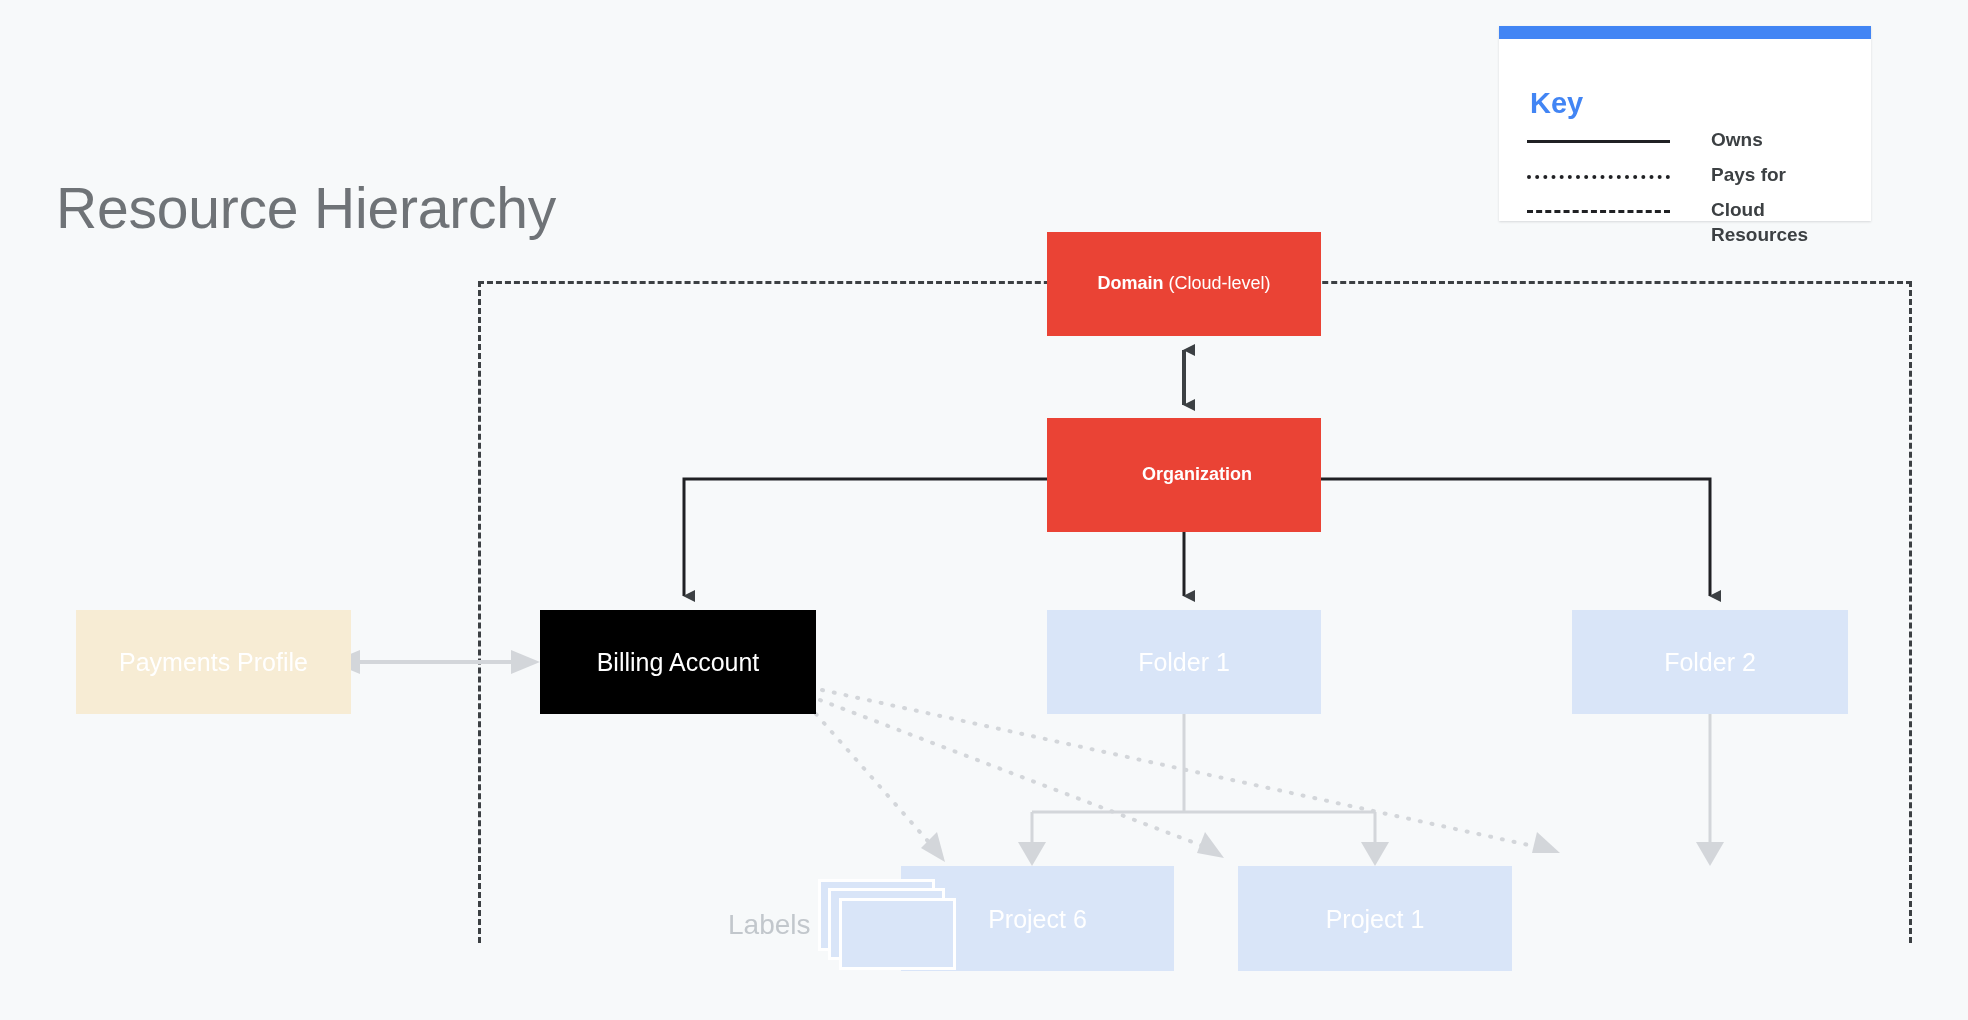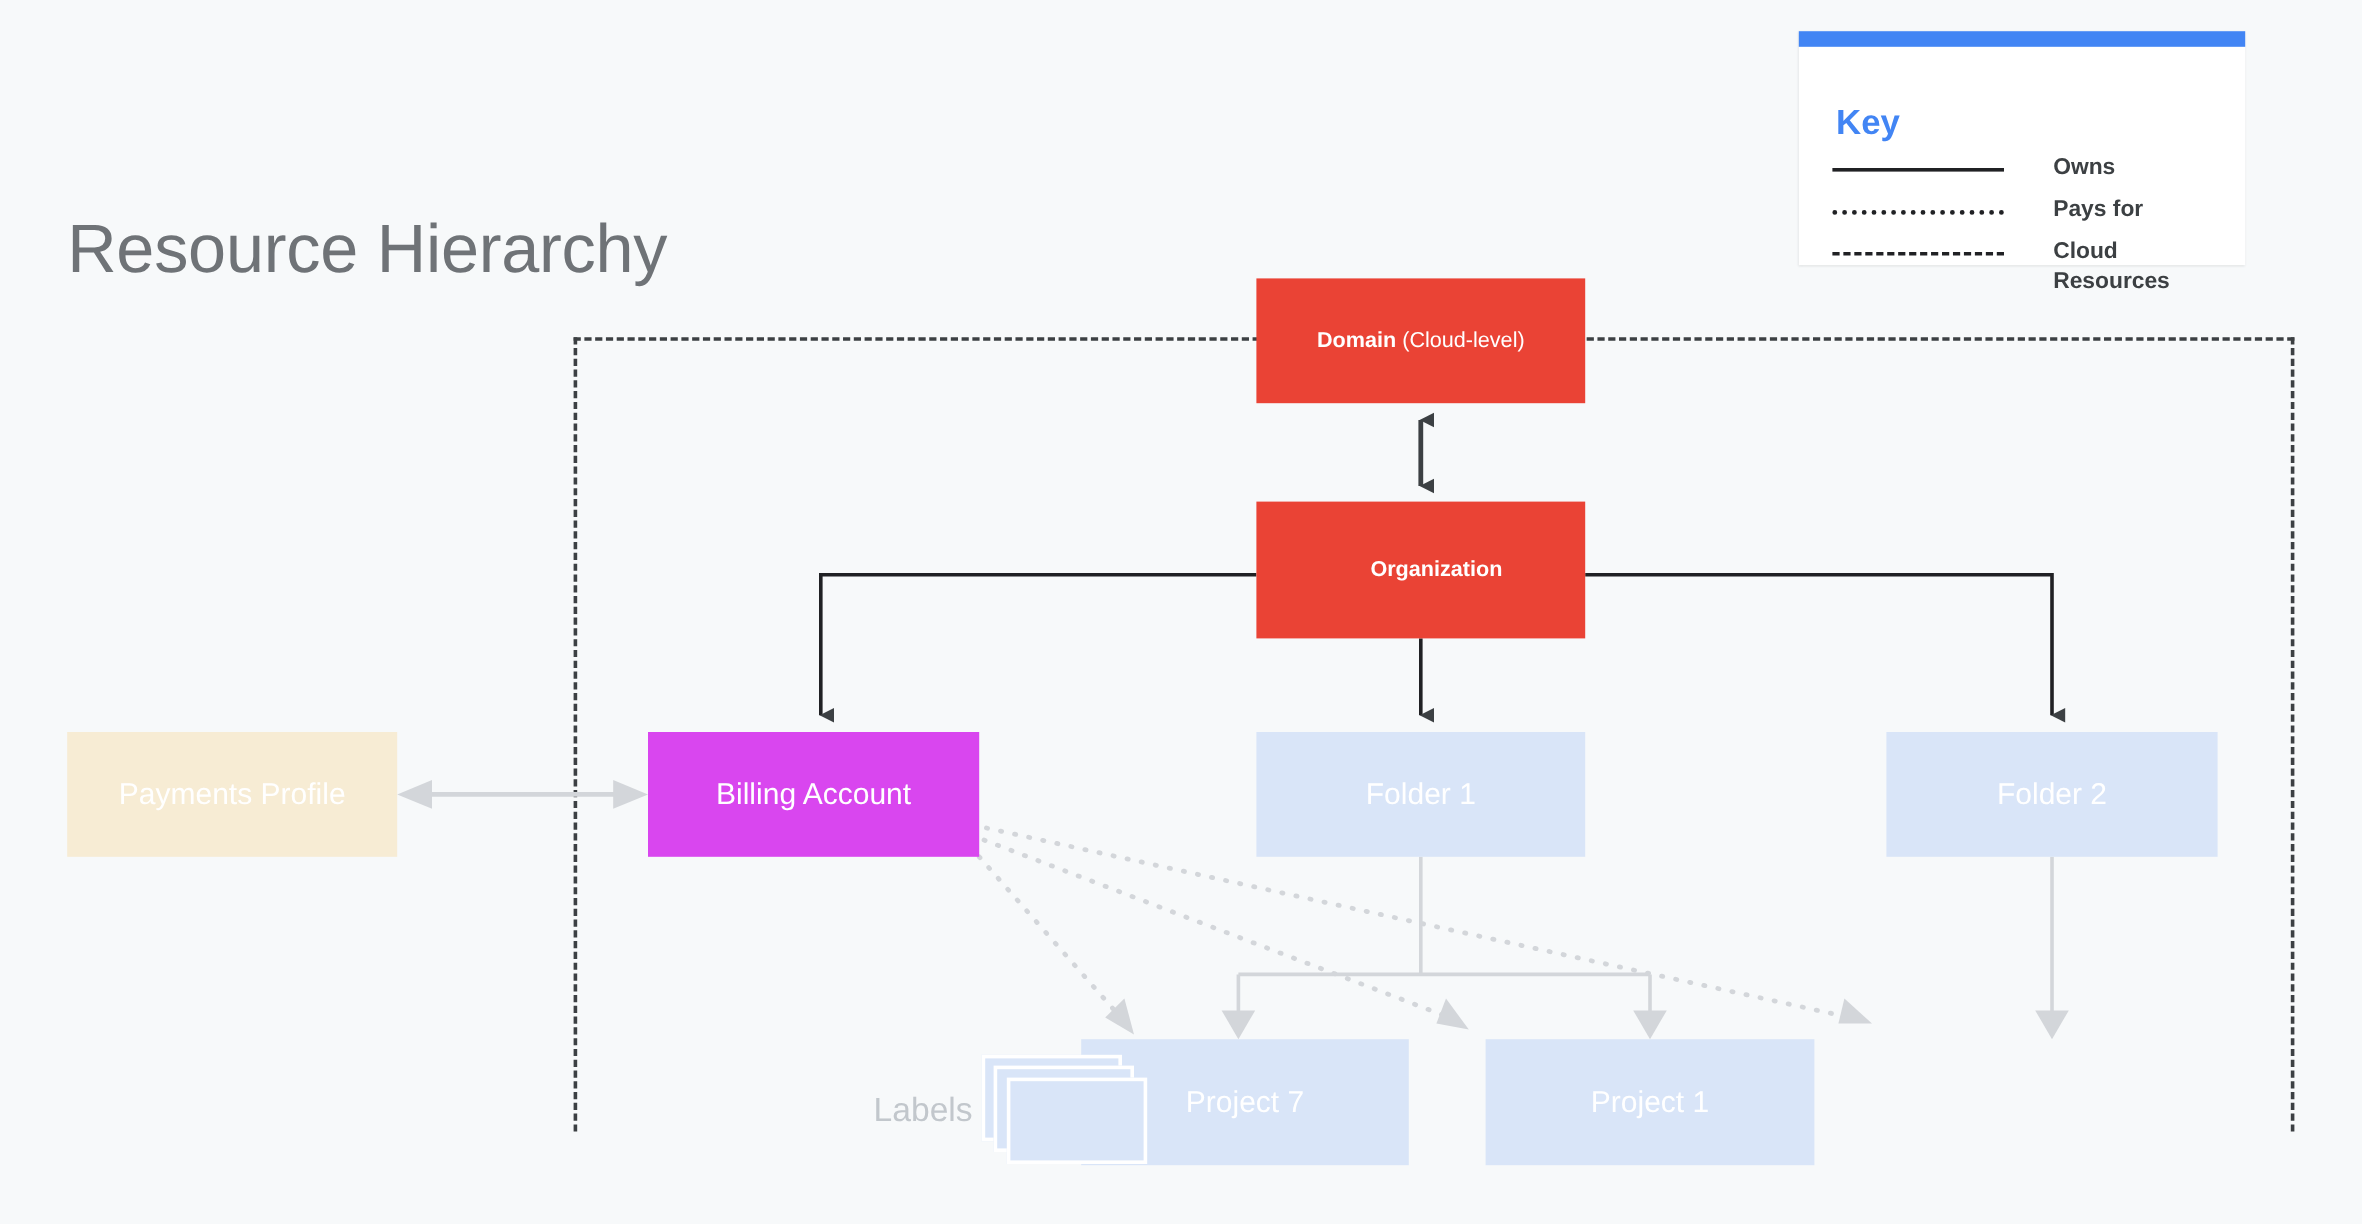--- a/index.html
+++ b/index.html
@@ -126,22 +126,22 @@
     font-weight: 400;
     line-height: 1.2;
   }
   .node.red {
     background: #ea4335;
     color: #ffffff;
     font-size: 18px;
   }
   .node.red .nm { font-weight: 700; }
   .node.blue   { background: #d9e5f8; color: #ffffff; }
-  .node.green  { background: #d946ef; color: #ffffff; }
-  .node.cream  { background: #f7ecd4; color: #ffffff; }
+  .node.green  { background: #000000; color: #ffffff; }
+  .node.cream  { background: #f7ecd4; color: #ffffff; margin-left: 20px; }
 
   #node-domain {
     left: 1047px; top: 232px; width: 274px; height: 104px;
   }
   #node-organization {
     left: 1047px; top: 418px; width: 274px; height: 114px;
     font-weight: 700;
     padding-left: 26px;
   }
   #node-payments-profile {
@@ -286,21 +286,21 @@
 
   <div class="node blue" id="node-folder-1">
     <span>Folder 1</span>
   </div>
 
   <div class="node blue" id="node-folder-2">
     <span>Folder 2</span>
   </div>
 
   <div class="node blue" id="node-project-1">
-    <span>Project 7</span>
+    <span>Project 6</span>
   </div>
 
   <div class="node blue" id="node-project-2">
     <span>Project 1</span>
   </div>
 
 
   <div id="labels-text">Labels</div>
   <div id="labels-stack">
     <div class="label-card" id="label-card-1"></div>

